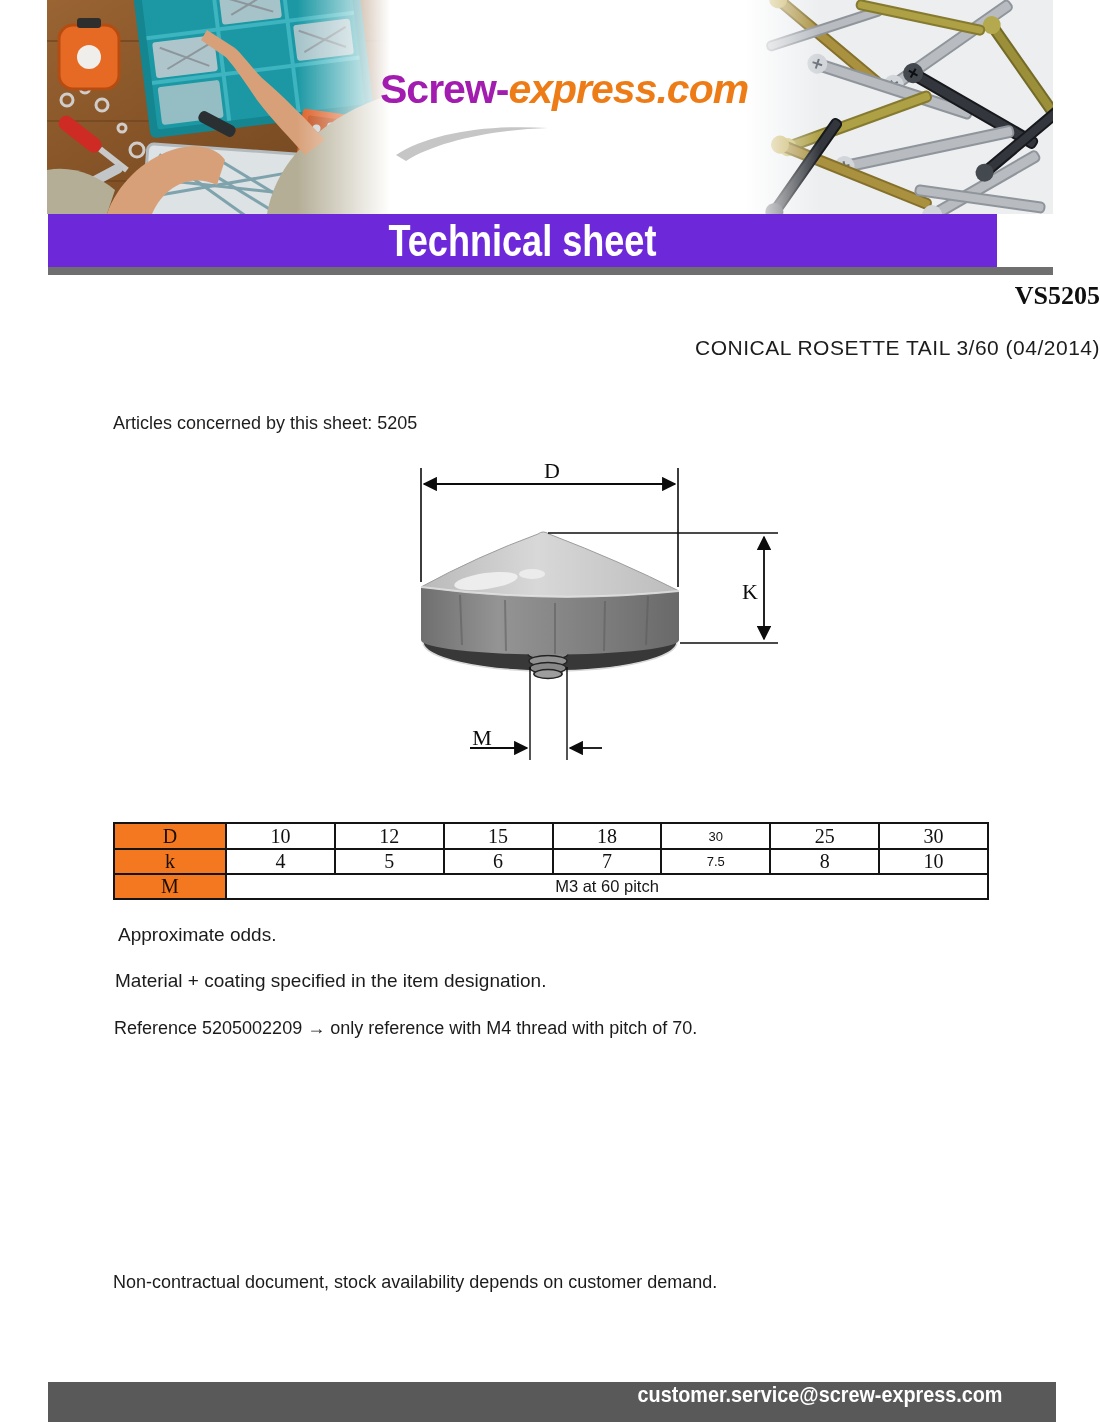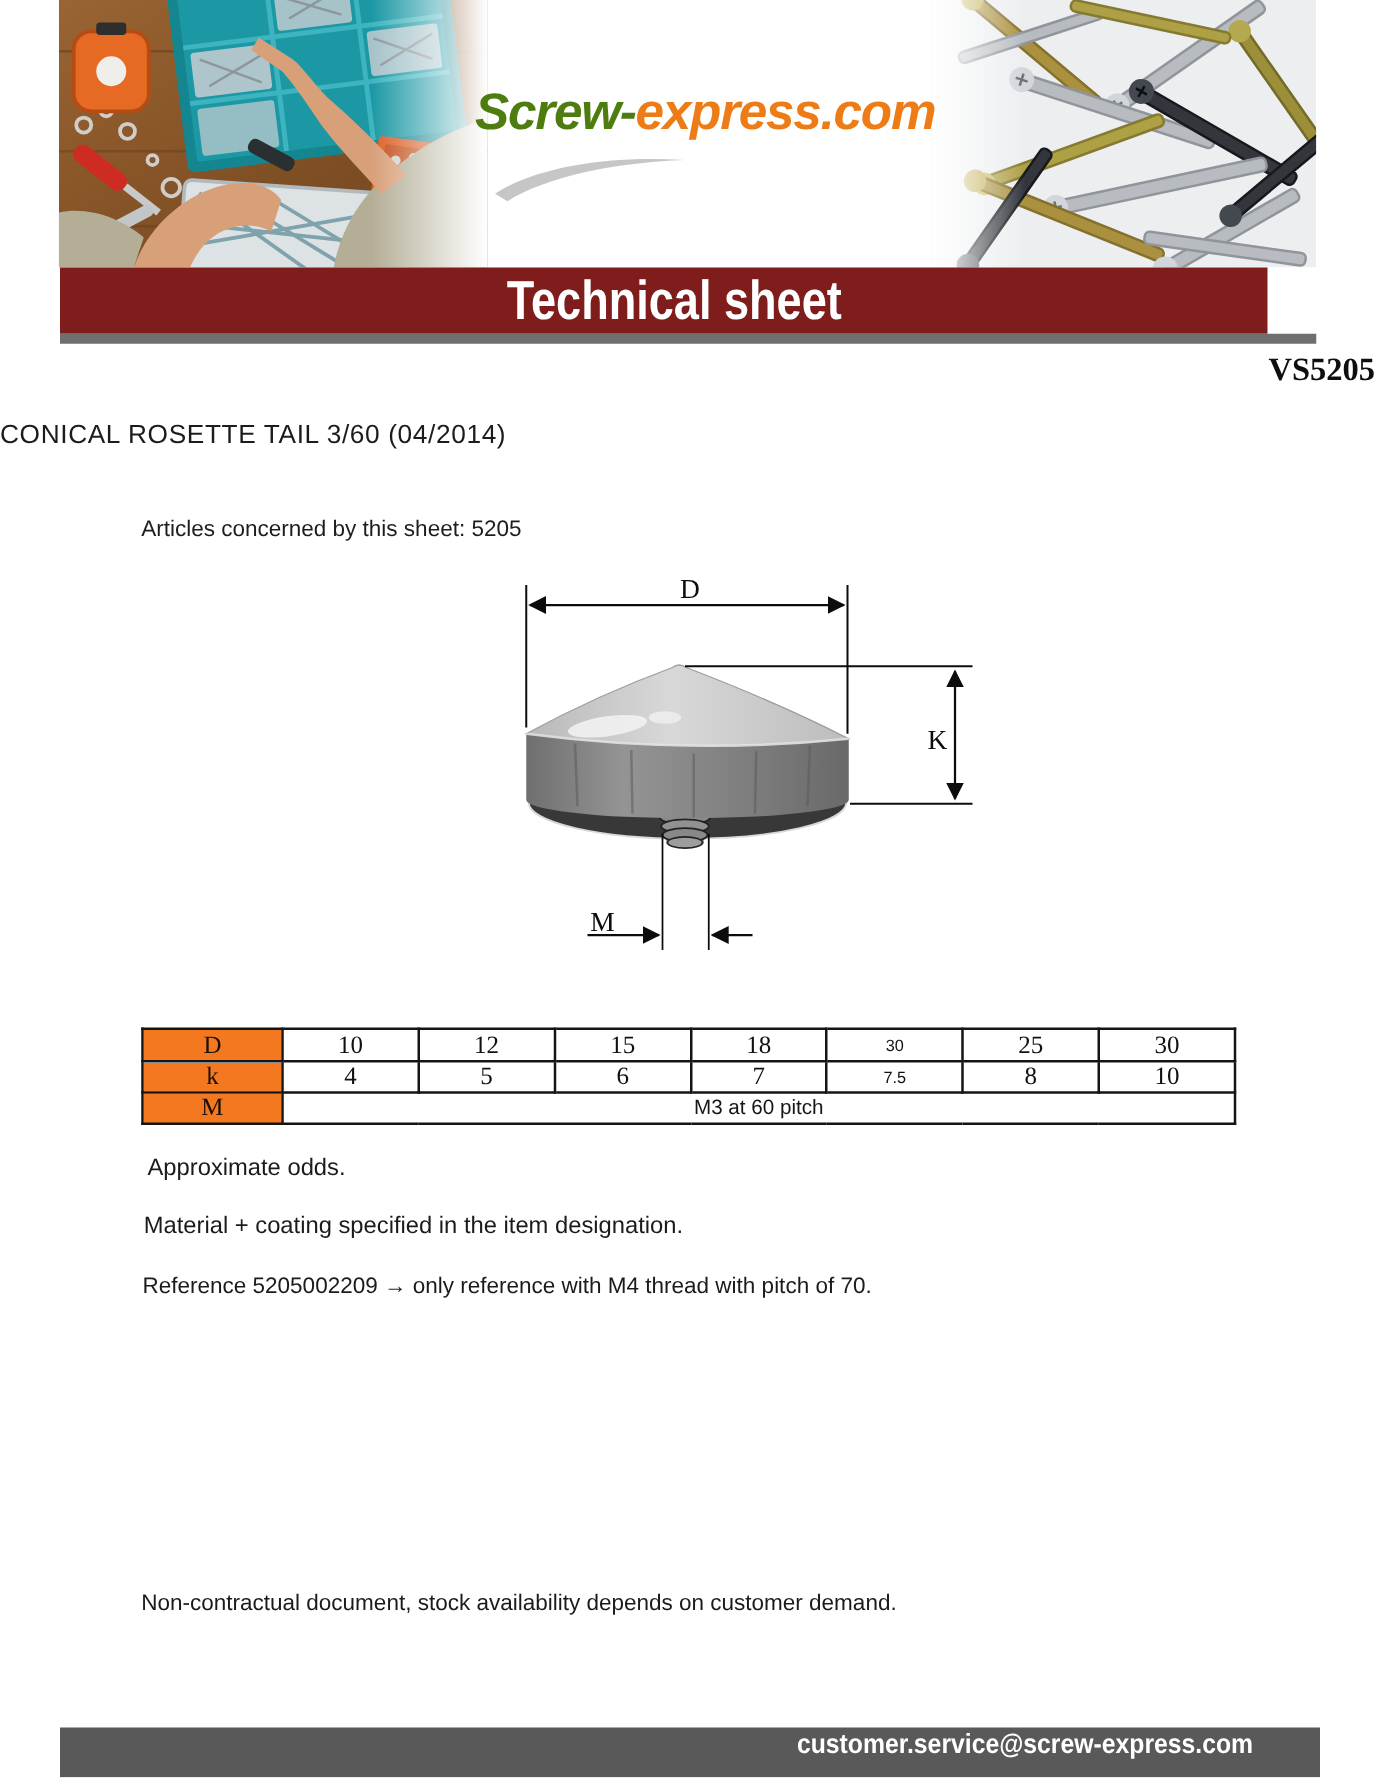--- a/index.html
+++ b/index.html
@@ -8,41 +8,41 @@
     font-family:"Liberation Sans",sans-serif;color:#1b1b1b;
   }
   .abs{position:absolute;}
 
   
   .photo{position:absolute;top:0;height:214px;overflow:hidden;}
   .photo-left{left:47px;width:343px;}
   .photo-right{left:745px;width:308px;}
   .logo{position:absolute;left:380px;top:66px;width:350px;height:110px;text-align:center;}
   .logo-text{font-size:41px;font-weight:bold;letter-spacing:-1px;white-space:nowrap;}
-  .logo-part1{color:#4d7c0f;font-style:italic;}
+  .logo-part1{color:#a21caf;}
   .logo-part2{color:#ee7c16;font-style:italic;}
   .logo-swoosh{position:absolute;left:10px;top:56px;}
 
   .banner{
     position:absolute;left:48px;top:214px;width:949px;height:53px;
-    background:#7f1d1d;display:flex;align-items:center;justify-content:center;padding-left:17px;
+    background:#6d28d9;display:flex;align-items:center;justify-content:center;
   }
   .banner-text{
     color:#ffffff;font-weight:bold;font-size:44px;line-height:1;
     transform:scaleX(0.82);transform-origin:center;letter-spacing:0px;white-space:nowrap;
   }
   .banner-strip{position:absolute;left:48px;top:267px;width:1005px;height:8px;background:#6f6f6f;}
 
   
   .doc-ref{
     position:absolute;left:0;top:281px;width:1100px;text-align:right;
     font-family:"Liberation Serif",serif;font-weight:bold;font-size:26px;color:#0f0f0f;
   }
   .doc-title{
-    position:absolute;left:0;top:336px;width:1100px;text-align:left;
+    position:absolute;left:0;top:336px;width:1100px;text-align:right;
     font-size:21px;letter-spacing:0.5px;color:#1c1c1c;
   }
   .articles-line{position:absolute;left:113px;top:413px;font-size:18px;color:#1d1d1f;}
 
   
   .spec-table-wrap{position:absolute;left:113px;top:822px;}
   table.spec{border-collapse:collapse;table-layout:fixed;width:876px;}
   table.spec th,table.spec td{border:2px solid #141414;text-align:center;padding:0;overflow:hidden;}
   table.spec th{
     background:#f4781f;font-family:"Liberation Serif",serif;font-weight:normal;

